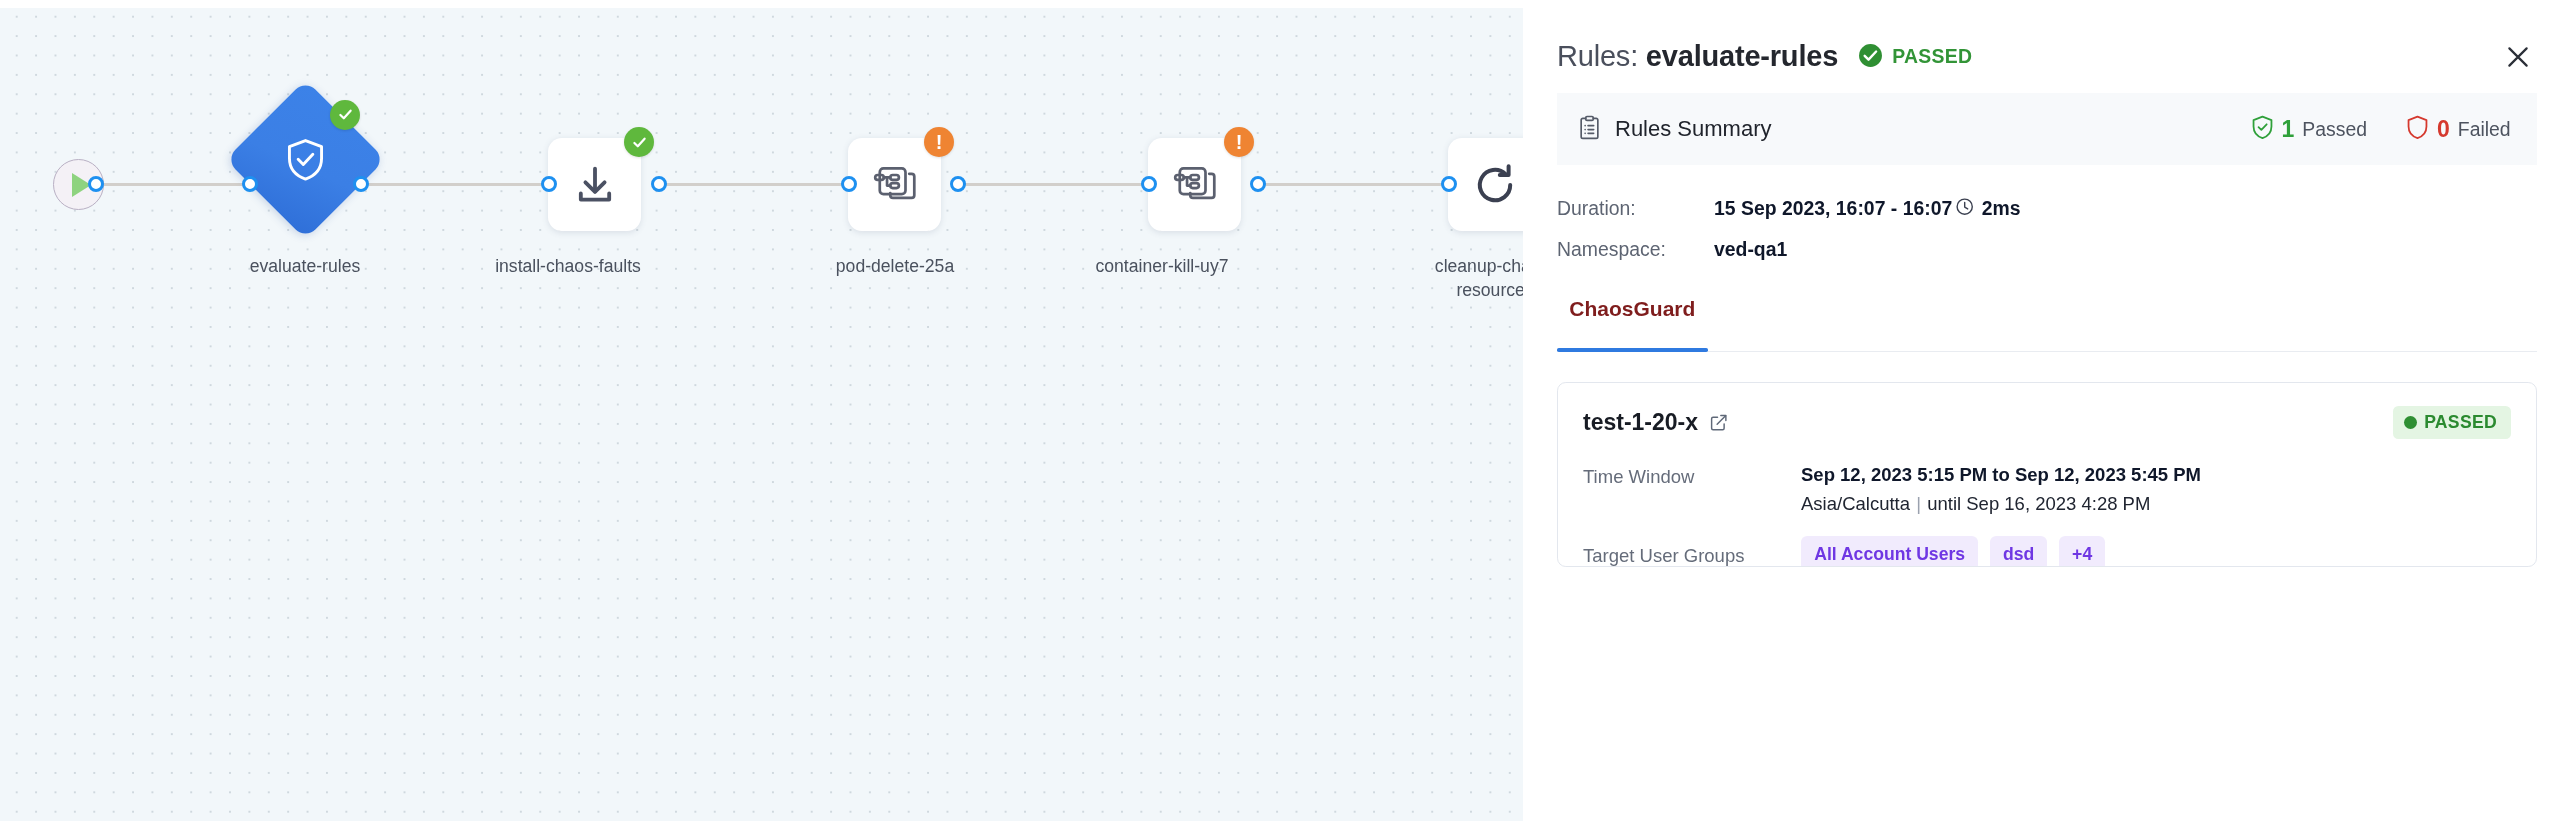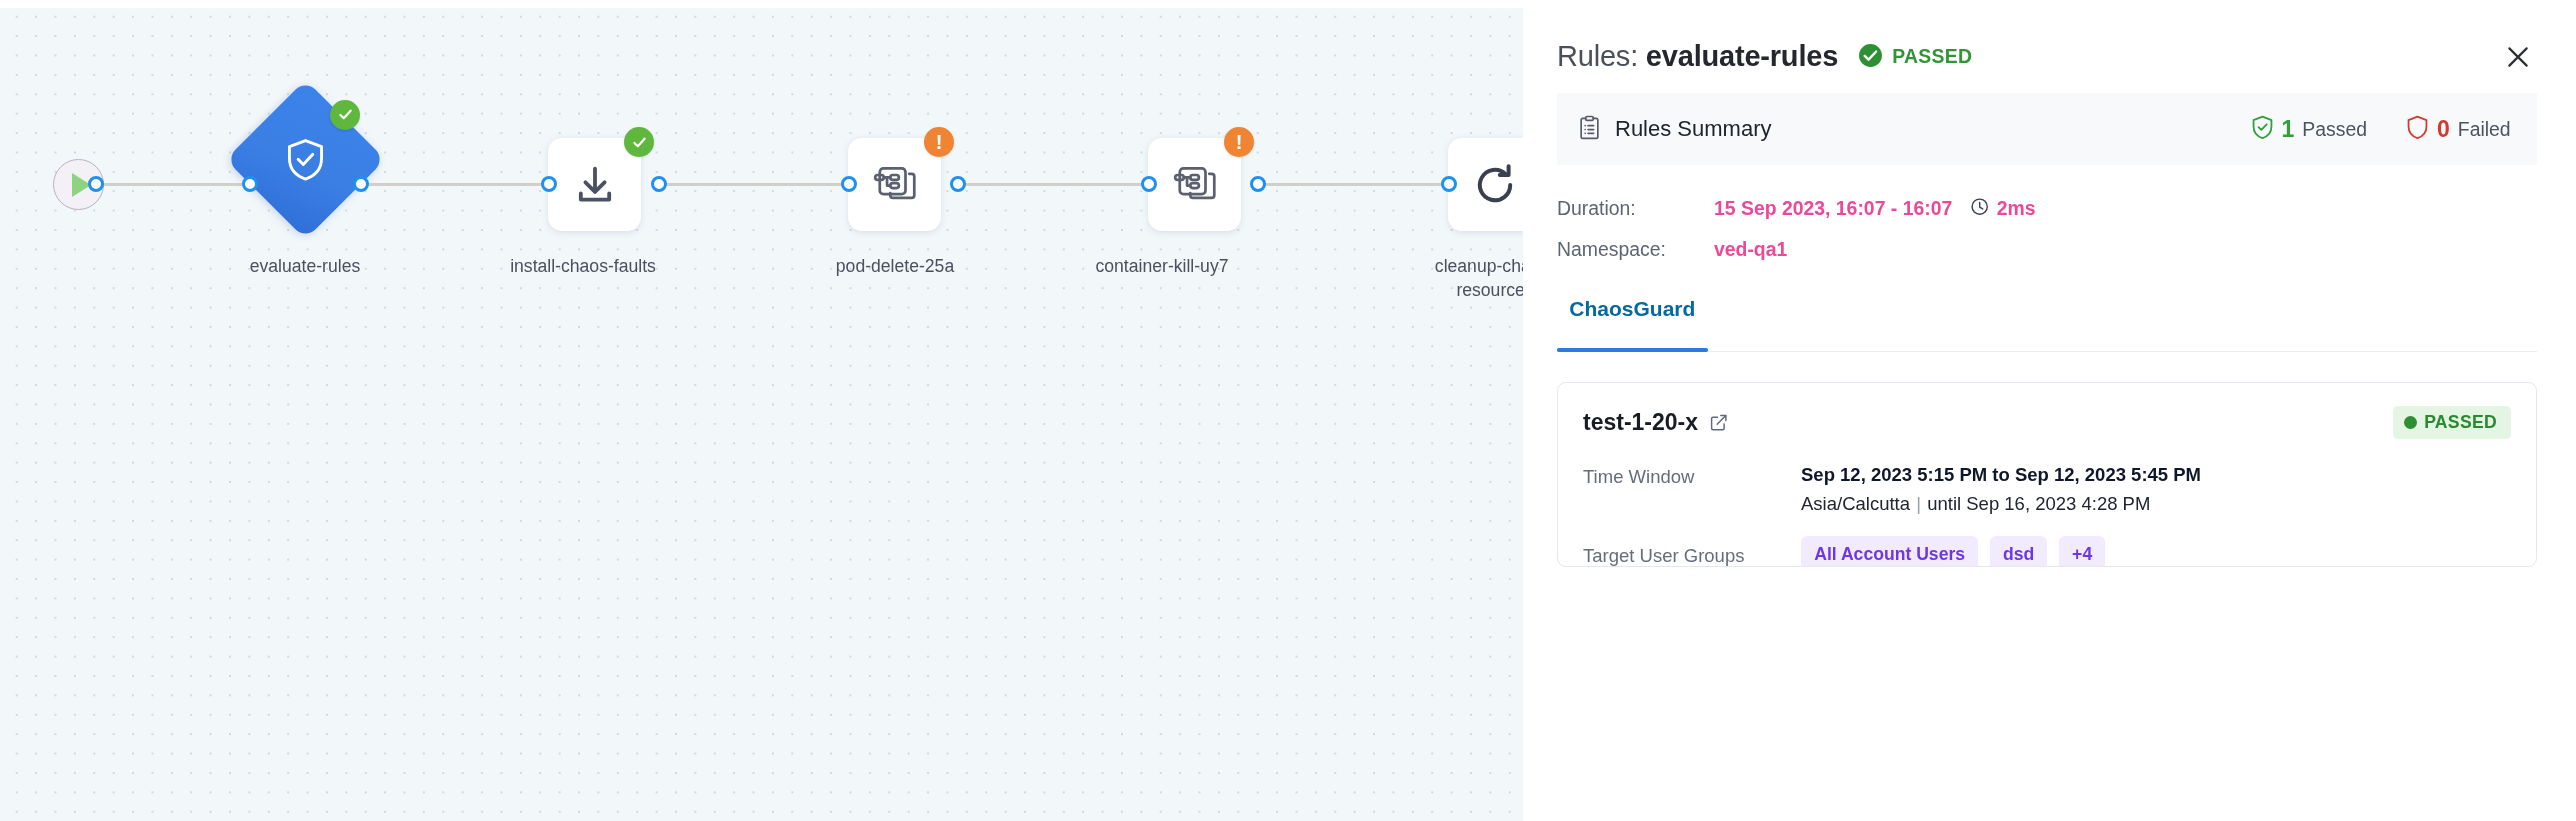--- a/index.html
+++ b/index.html
@@ -180,36 +180,36 @@
   
   .meta { margin-top: 23px; }
   .meta-row { display: flex; align-items: center; height: 41px; }
   .meta-label {
     width: 157px;
     font-size: 19.4px;
     color: #5d6472;
   }
   .meta-value {
     font-size: 19.4px;
-    color: #ec4899;
+    color: #0f172a;
     font-weight: 600;
-    display: flex; align-items: center; gap: 18px;
+    display: flex; align-items: center; gap: 3px;
   }
   .meta-sub { display: flex; align-items: flex-start; gap: 7px; font-weight: 600; }
 
   
   .tabs {
     margin-top: 26.4px;
     border-bottom: 1.8px solid #e9ecf1;
     display: flex;
     height: 55px;
   }
   .tab {
     font-size: 21px;
-    color: #0369a1;
+    color: #7f1d1d;
     font-weight: 700;
     padding: 0 12.3px 14px 12.3px;
     position: relative;
     cursor: pointer;
   }
   .tab.active::after {
     content: "";
     position: absolute; left: 0; right: 0; bottom: -1.8px;
     height: 4.4px; background: #2f7ae0; border-radius: 1.8px;
   }
@@ -312,21 +312,21 @@
         </svg>
       </span>
       <div class="badge-status badge-success" style="left:76px; top:-10.6px;">
         <svg width="17" height="17" viewBox="0 0 20 20" fill="none" stroke="#ffffff" stroke-width="2.6" stroke-linecap="round" stroke-linejoin="round">
             <path d="M4 10.5 l4 4 8-9"></path>
           </svg>
       </div>
     </div>
     <div class="port" style="left:541px;"></div>
     <div class="port" style="left:651px;"></div>
-    <div class="node-label" style="left:499px;">install-chaos-faults</div>
+    <div class="node-label" style="left:484px;">install-chaos-faults</div>
 
     <div class="node" style="left:848px;">
       <span>
         <svg width="44" height="44" viewBox="0 0 26 26" fill="none" stroke="#5b606f" stroke-width="1.6" stroke-linecap="round" stroke-linejoin="round">
           <path d="M21.4 6.4 h1.4 a1.6 1.6 0 0 1 1.6 1.6 v11 a1.6 1.6 0 0 1-1.6 1.6 h-11 a1.6 1.6 0 0 1-1.6-1.6 v-1.2"></path>
           <rect x="4" y="3.2" width="15.2" height="15.2" rx="2.2"></rect>
           <rect x="1.3" y="7.1" width="5.1" height="2.9" rx="1.45"></rect>
           <rect x="10.2" y="7.1" width="5.1" height="2.9" rx="1.45"></rect>
           <rect x="10.2" y="11.9" width="5.1" height="2.9" rx="1.45"></rect>
           <path d="M6.4 8.55 h3.8"></path>

